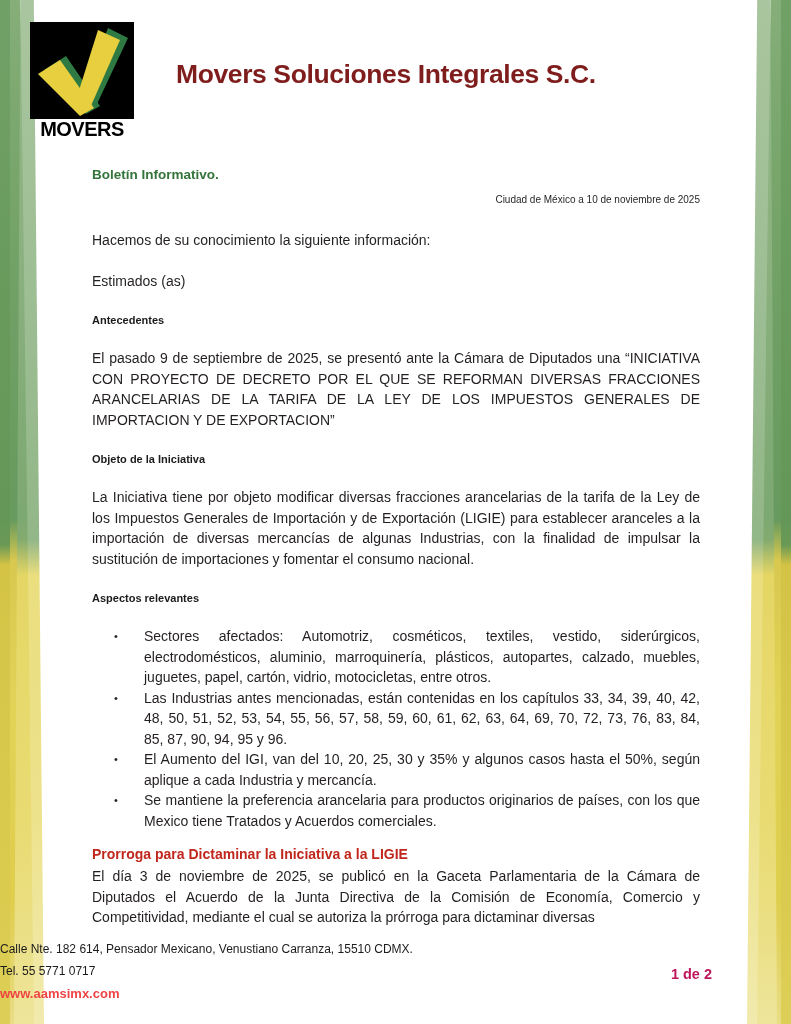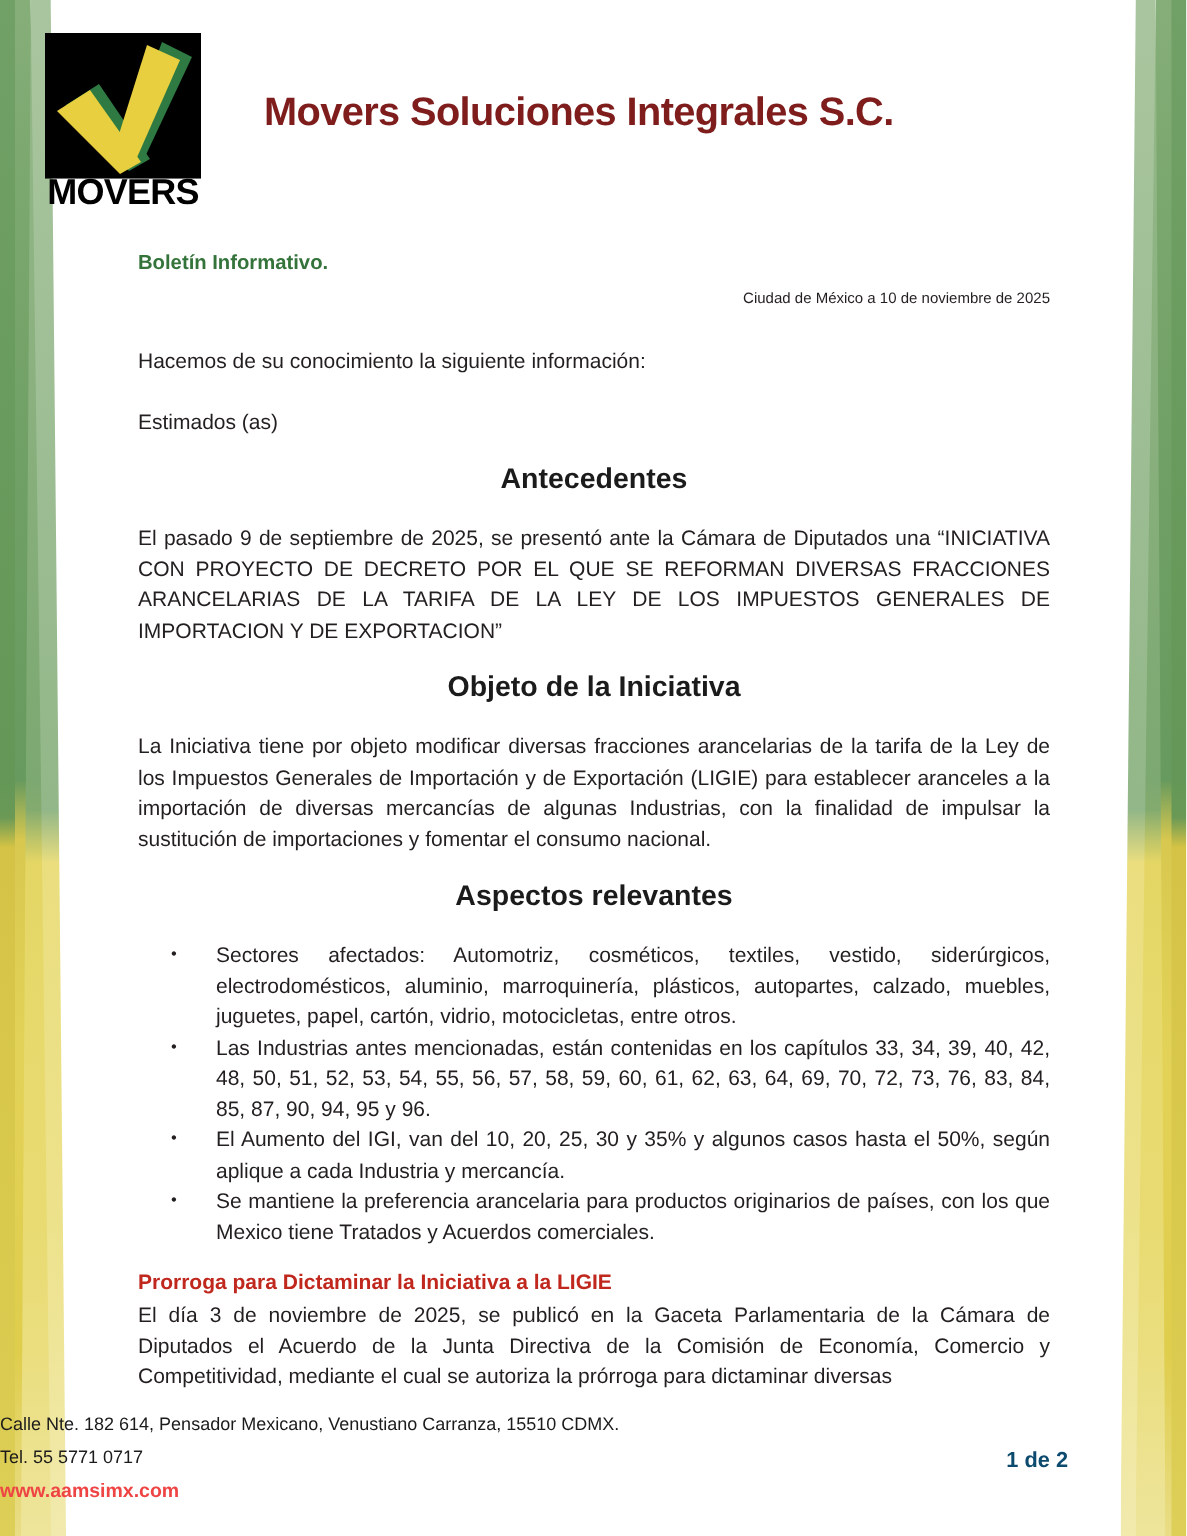--- a/index.html
+++ b/index.html
@@ -143,21 +143,21 @@
   }
   .logo-square svg { display: block; }
   .logo-word {
     position: absolute;
     left: 0;
     top: 95px;
     width: 104px;
     text-align: center;
     font-family: "Liberation Sans", sans-serif;
     font-weight: bold;
-    font-size: 24px;
+    font-size: 20px;
     letter-spacing: -0.5px;
     color: #000000;
     line-height: 24px;
   }
   .company-title {
     position: absolute;
     left: 176px;
     top: 58px;
     width: 560px;
     font-size: 26.5px;
@@ -189,26 +189,25 @@
     margin: 0 0 20px 0;
   }
   p.para {
     font-size: 14px;
     line-height: 20.5px;
     margin: 0 0 20px 0;
     color: #231f20;
   }
   p.para.justify { text-align: justify; }
   h3.heading {
-    font-size: 19px;
+    font-size: 11px;
     font-weight: bold;
     color: #1b1b1b;
     margin: 0 0 19px 0;
     line-height: 18px;
-    text-align: center;
   }
   h3.heading-red {
     font-size: 14px;
     font-weight: bold;
     color: #c0271d;
     margin: 0 0 2px 0;
     line-height: 19px;
   }
 
   
@@ -256,21 +255,21 @@
     line-height: 24px;
     color: #ef4444;
     margin: 0;
   }
   .page-number {
     position: absolute;
     right: 79px;
     bottom: 42px;
     font-size: 14.5px;
     font-weight: bold;
-    color: #0c4a6e;
+    color: #be185d;
   }
 </style>
 </head>
 <body>
 
 <div class="page">
 
   <div class="stripe-layer">
     <div class="stripe stripe-left-a"></div>
     <div class="stripe stripe-left-b"></div>

